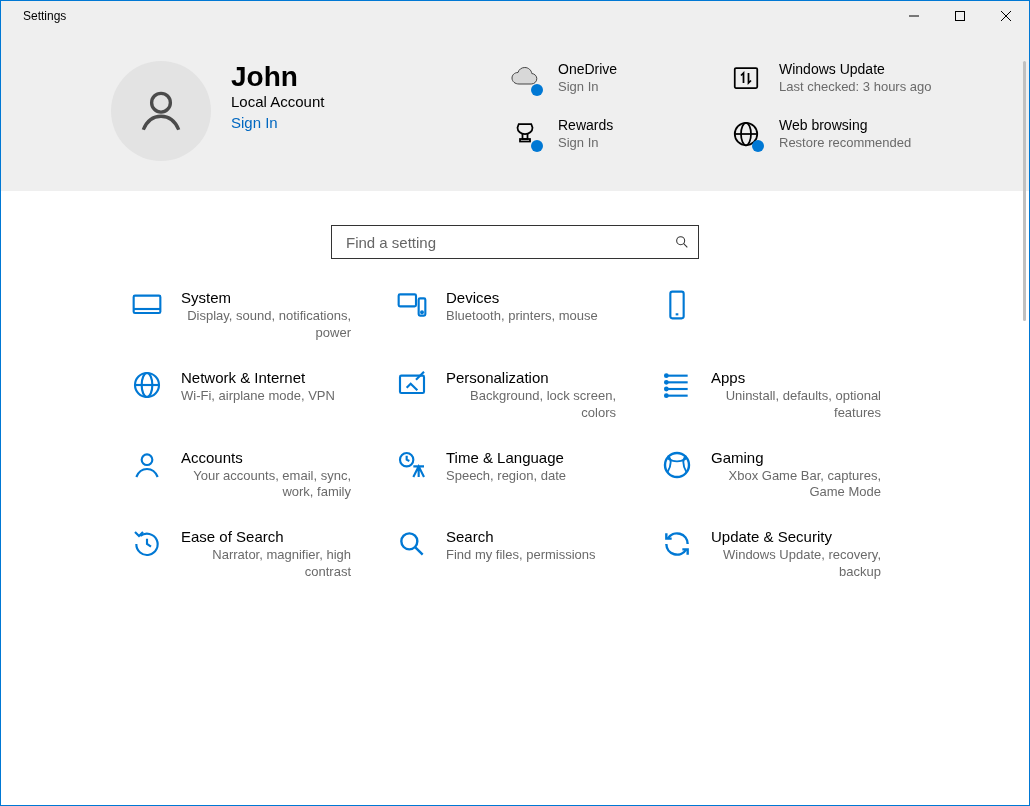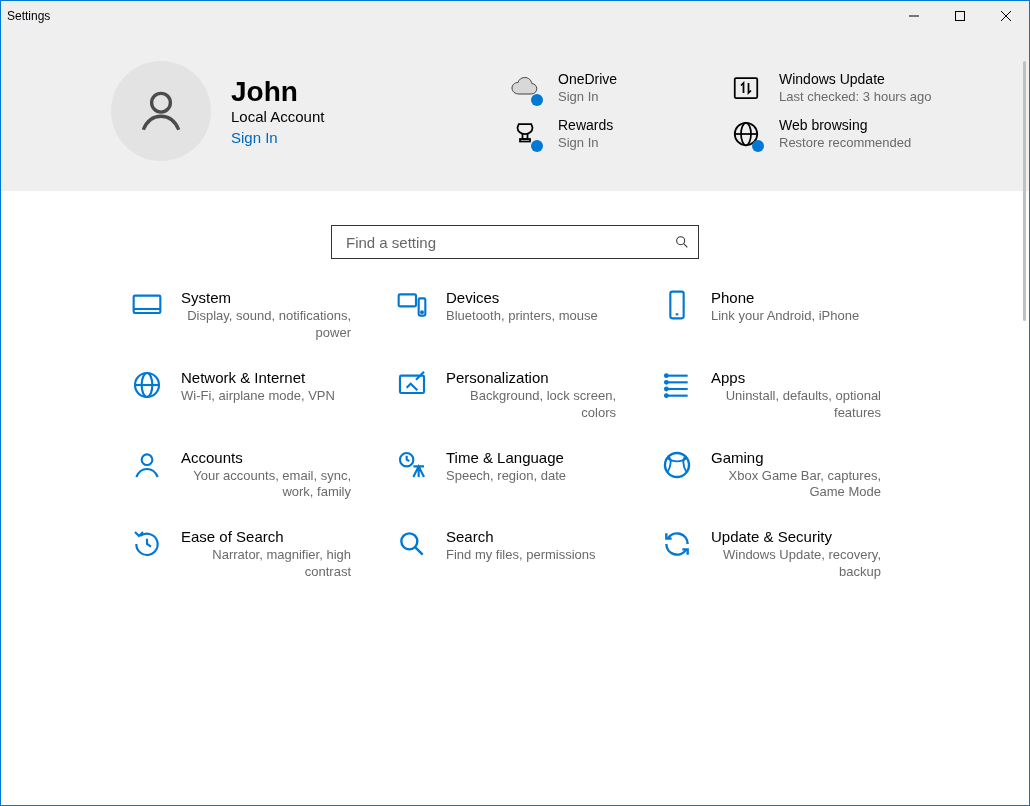--- a/index.html
+++ b/index.html
@@ -10,30 +10,30 @@
     background:#fff;
     display:flex; flex-direction:column;
     overflow:hidden;
   }
   
   .titlebar {
     height:30px;
     background:#efefef;
     display:flex; align-items:center; justify-content:space-between;
     font-size:12px; color:#000;
-    padding-left:6px;
+    padding-left:22px;
   }
   .winctrls { display:flex; }
   .winbtn { width:46px; height:30px; display:flex; align-items:center; justify-content:center; color:#000; }
   .winbtn svg { width:10px; height:10px; }
   
   .hero {
     background:#efefef;
     padding:30px 90px 30px 110px;
-    display:flex; align-items:center;
+    display:flex; 
   }
   .avatar-circle {
     width:100px; height:100px; border-radius:50%;
     background:#e3e3e3; display:flex; align-items:center; justify-content:center;
     flex:0 0 auto;
   }
   .userblock { margin-left:20px; flex:0 0 auto; width:180px;}
   .user-name { font-size:28px; font-weight:600; color:#000; }
   .user-sub { font-size:15px; color:#000; margin-top:0;}
   .user-link { font-size:15px; color:#0067c0; margin-top:4px; cursor:pointer;}
@@ -212,24 +212,20 @@
         </div>
   </div>
 
   <div class="cat">
     <div class="cat-icon">
       <svg viewBox="0 0 24 24" fill="none" stroke="currentColor" stroke-width="1.6">
             <rect x="7" y="2" width="10" height="20" rx="1.5"></rect>
             <line x1="11" y1="19" x2="13" y2="19"></line>
           </svg>
     </div>
-    <div>
-          <div class="cat-title">Phone</div>
-          <div class="cat-sub">Link your Android, iPhone</div>
-        </div>
   </div>
 
   <div class="cat">
     <div class="cat-icon">
       <svg viewBox="0 0 24 24" fill="none" stroke="currentColor" stroke-width="1.6">
             <circle cx="12" cy="12" r="9"></circle>
             <ellipse cx="12" cy="12" rx="4" ry="9"></ellipse>
             <line x1="3" y1="12" x2="21" y2="12"></line>
           </svg>
     </div>

